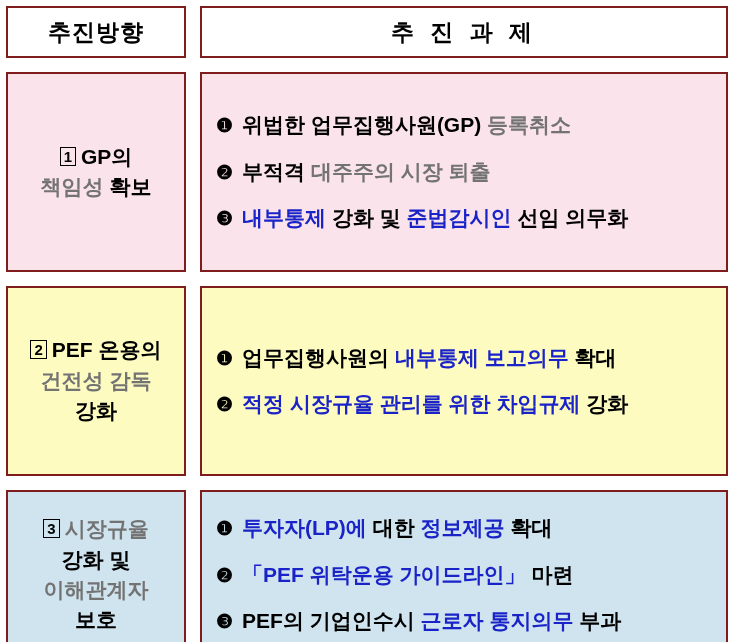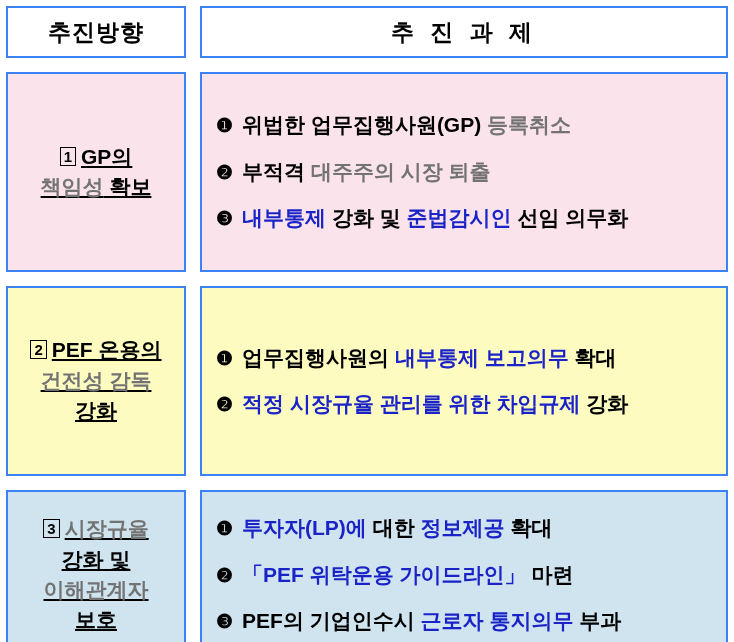--- a/index.html
+++ b/index.html
@@ -22,21 +22,21 @@
   }
   .grid {
     display: grid;
     grid-template-columns: 180px 528px;
     grid-template-rows: 52px 200px 190px 170px;
     column-gap: 14px;
     row-gap: 14px;
   }
   .cell {
     box-sizing: border-box;
-    border: 2px solid #3b82f6;
+    border: 2px solid #7f1d1d;
     display: flex;
     flex-direction: column;
     justify-content: center;
     align-items: center;
   }
   .header-cell {
     background: #ffffff;
     font-size: 23px;
     font-weight: bold;
     letter-spacing: 0.5px;
@@ -47,21 +47,20 @@
   }
   .header-right {
     letter-spacing: 5px;
   }
   .dir-cell {
     padding: 6px 4px;
     text-align: center;
     line-height: 1.45;
     font-size: 21px;
     font-weight: bold;
-    text-decoration: underline;
   }
   .dir-1 { background: #fae3ea; }
   .dir-2 { background: #fdfbc0; }
   .dir-3 { background: #cfe4ee; }
   .task-cell {
     padding: 10px 14px;
     align-items: flex-start;
     justify-content: center;
     gap: 0;
   }

